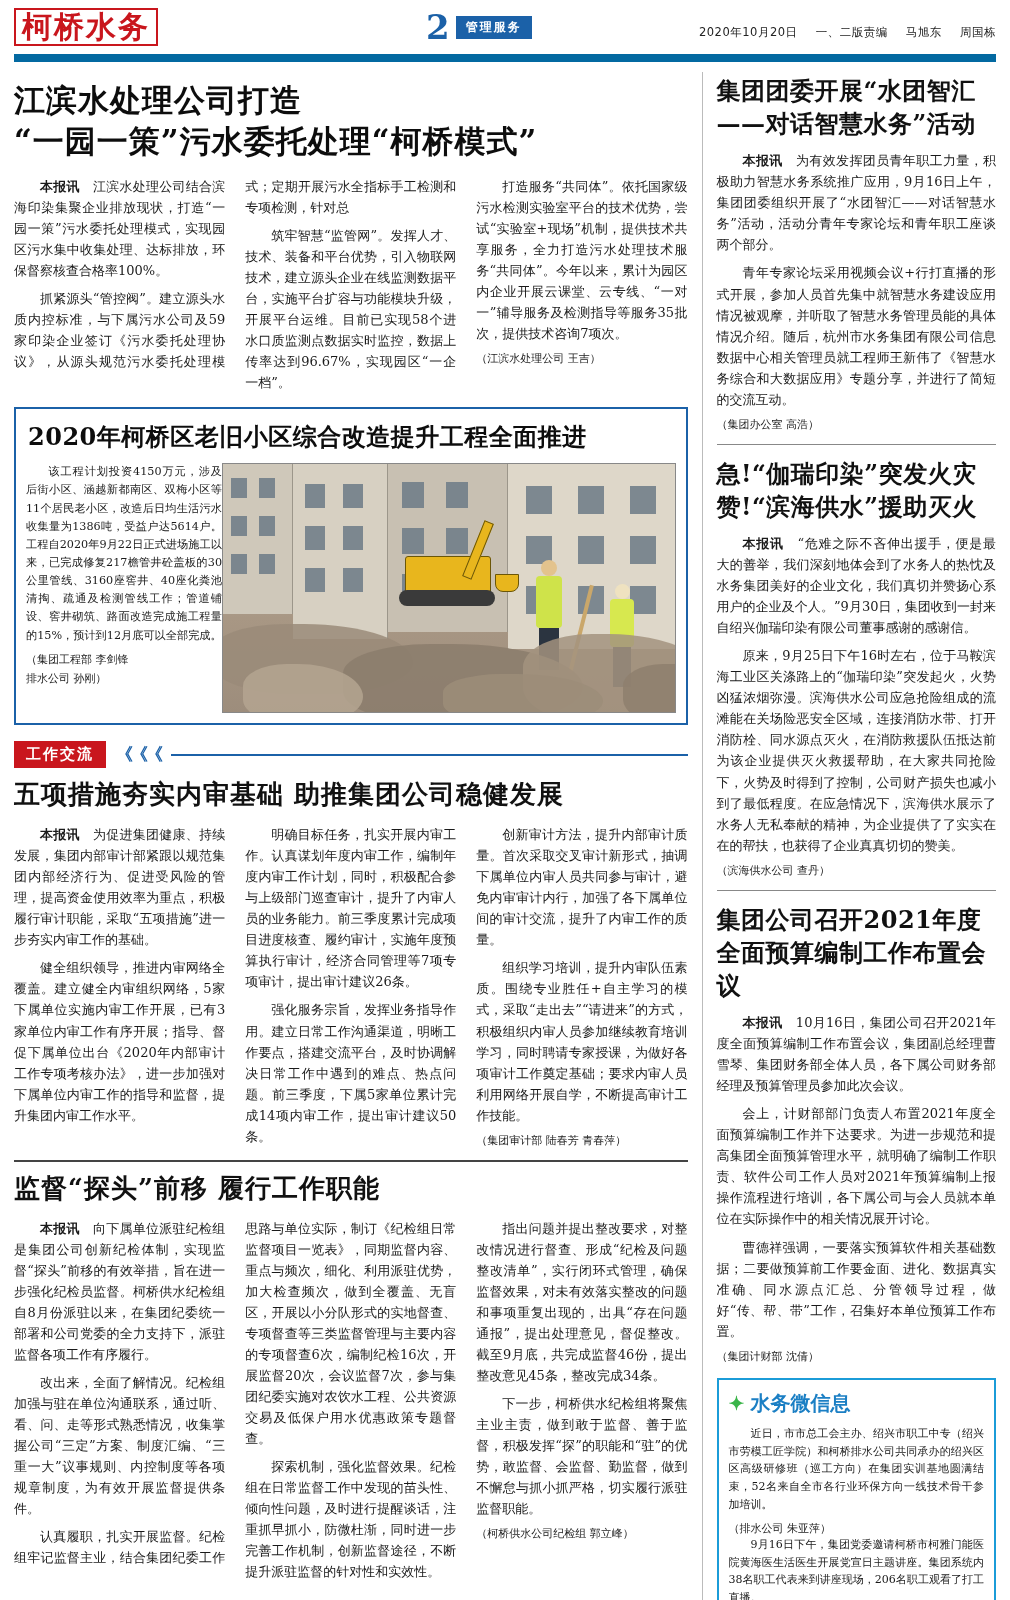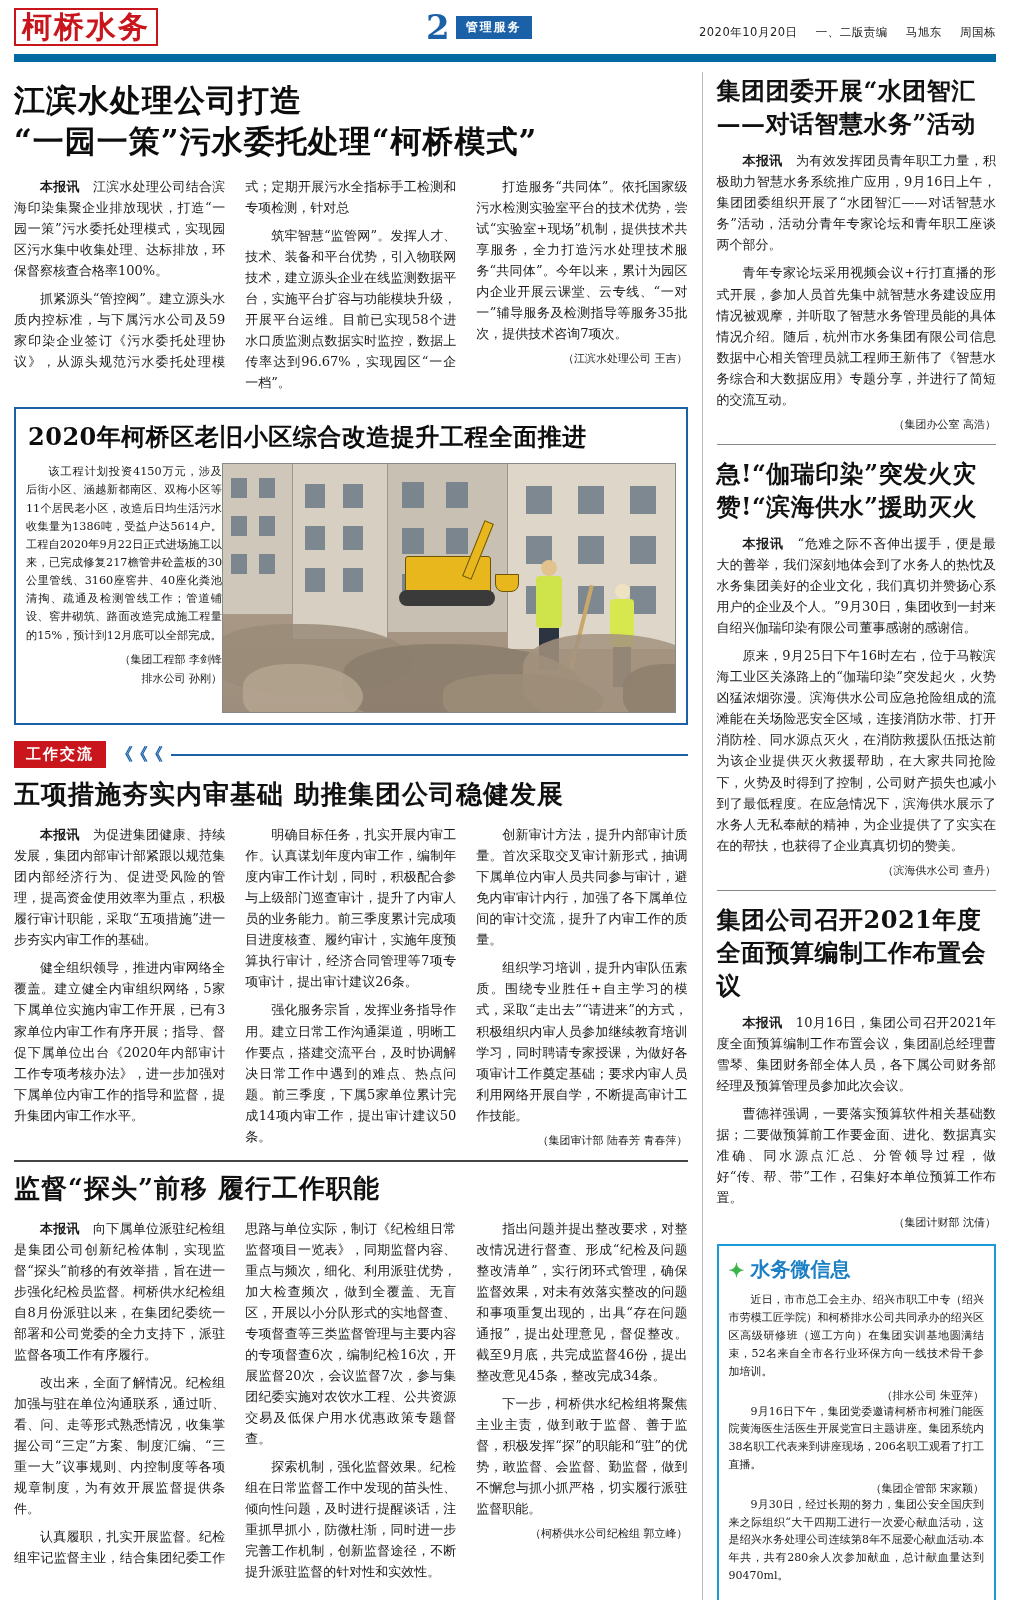--- a/index.html
+++ b/index.html
@@ -67,21 +67,21 @@
   
   .cols3 { column-count:3; column-gap:20px; column-rule:0; }
   p.body {
     font-family:"DejaVu Serif","Liberation Serif",serif;
     font-size:13px; line-height:1.62; text-align:justify;
     margin:0 0 7px 0; text-indent:2em; color:#1a1a1a;
   }
   .lead { font-weight:bold; }
   .byline {
     font-family:"DejaVu Serif","Liberation Serif",serif;
-    font-size:11px; text-align:right; margin:4px 0 0 0; color:#222;
+    font-size:11px; text-align:left; margin:4px 0 0 0; color:#222;
   }
 
   
   .feature {
     border:2px solid #1b61a8; margin:14px 0 12px 0; padding:10px;
     display:flex; flex-direction:column;
   }
   .feature-head {
     font-family:"DejaVu Serif","Liberation Serif",serif;
     font-size:24px; font-weight:bold; color:#0d0d0d;
@@ -302,20 +302,21 @@
       </div>
 
       <div class="side-rule"></div>
 
       <div>
         <h2 class="side-head">
           <span>集团公司召开2021年度</span><br>
           <span>全面预算编制工作布置会议</span>
         </h2>
         <p class="body"><span class="lead">本报讯</span>　<span>10月16日，集团公司召开2021年度全面预算编制工作布置会议，集团副总经理曹雪琴、集团财务部全体人员，各下属公司财务部经理及预算管理员参加此次会议。</span></p>
+        <p class="body">会上，计财部部门负责人布置2021年度全面预算编制工作并下达要求。为进一步规范和提高集团全面预算管理水平，就明确了编制工作职责、软件公司工作人员对2021年预算编制上报操作流程进行培训，各下属公司与会人员就本单位在实际操作中的相关情况展开讨论。</p>
         <p class="body">曹德祥强调，一要落实预算软件相关基础数据；二要做预算前工作要金面、进化、数据真实准确、同水源点汇总、分管领导过程，做好“传、帮、带”工作，召集好本单位预算工作布置。</p>
         <p class="byline">（集团计财部  沈倩）</p>
       </div>
 
       <div class="wechat-box">
         <div class="wechat-title">
           <span class="wechat-icon">✦</span>
           <span>水务微信息</span>
         </div>
         <p class="body">近日，市市总工会主办、绍兴市职工中专（绍兴市劳模工匠学院）和柯桥排水公司共同承办的绍兴区区高级研修班（巡工方向）在集团实训基地圆满结束，52名来自全市各行业环保方向一线技术骨干参加培训。</p>

